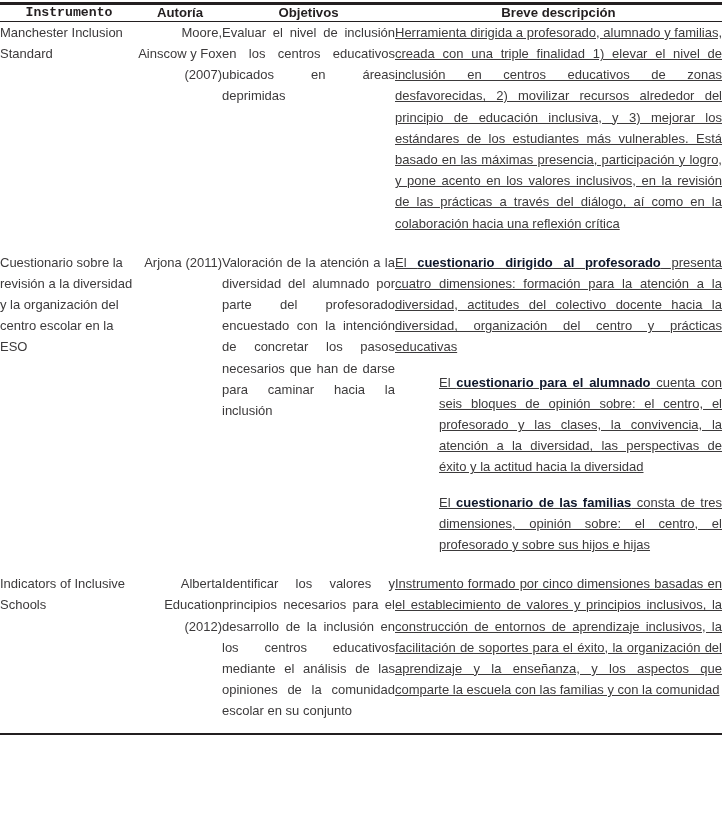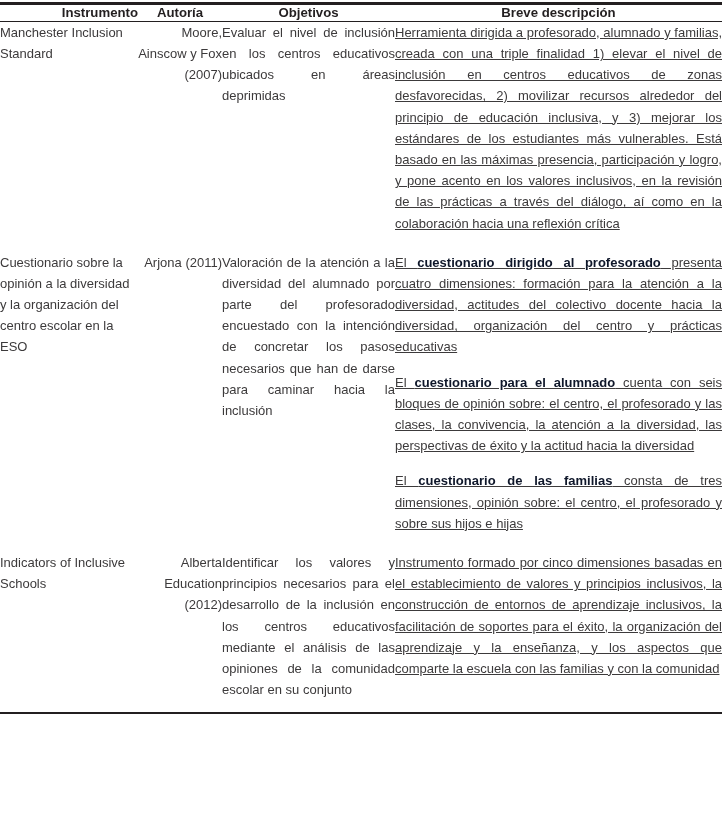--- a/index.html
+++ b/index.html
@@ -54,39 +54,39 @@
   col.c4 { width: 327px; }
 
   thead th {
     font-weight: bold;
     font-size: 13.2px;
     line-height: 1.2;
     color: #231f20;
     padding-top: 20px;
     padding-bottom: 17px;
   }
-  th.h-instrumento  { text-align: right;   padding-right: 12px; }
+  th.h-instrumento  { text-align: center;   padding-right: 12px; font-family: Liberation Mono, monospace; }
   th.h-autoria      { text-align: center;   padding-right: 12px; }
   th.h-objetivos    { text-align: center; padding-right: 24px; }
   th.h-descripcion  { text-align: center; }
 
   tbody td {
     font-size: 13px;
     line-height: 1.63;
     color: #3c3a3b;
   }
   td.cell-instrumento { padding: 15px 16px 0 0; text-align: left; }
   td.cell-autoria     { padding: 15px 14px 0 0; text-align: right; }
   td.cell-objetivos   { padding: 15px 24px 0 0; text-align: justify; text-align-last: left; hyphens: none; margin-top: 44px; }
   td.cell-descripcion { padding: 15px 6px 0 0; text-align: justify; text-align-last: left; text-decoration: underline; }
 
   tbody tr.row-spacer td { height: 18px; padding: 0; font-size: 0; line-height: 0; }
 
   .para { margin: 0 0 0 0; }
-  .para + .para { margin-top: 14px; }
+  .para + .para { margin-top: 14px; margin-left: 44px; }
   .lead { font-weight: bold; color: #0f172a; }
 </style>
 </head>
 <body>
 
 <div class="page">
   <div class="table-wrap">
 
     <div class="rule rule-top"></div>
 
@@ -128,21 +128,21 @@
         </tr>
 
         <tr class="row-spacer">
           <td></td>
           <td></td>
           <td></td>
           <td></td>
         </tr>
 
         <tr>
-          <td class="cell-instrumento">Cuestionario sobre la opinión a la diversidad y la organización del centro escolar en la ESO</td>
+          <td class="cell-instrumento">Cuestionario sobre la revisión a la diversidad y la organización del centro escolar en la ESO</td>
           <td class="cell-autoria">Arjona (2011)</td>
           <td class="cell-objetivos">Valoración de la atención a la diversidad del alumnado por parte del profesorado encuestado con la intención de concretar los pasos necesarios que han de darse para caminar hacia la inclusión</td>
           <td class="cell-descripcion">
               <div class="para">El <span class="lead">cuestionario dirigido al profesorado</span> presenta cuatro dimensiones: formación para la atención a la diversidad, actitudes del colectivo docente hacia la diversidad, organización del centro y prácticas educativas</div>
               <div class="para">El <span class="lead">cuestionario para el alumnado</span> cuenta con seis bloques de opinión sobre: el centro, el profesorado y las clases, la convivencia, la atención a la diversidad, las perspectivas de éxito y la actitud hacia la diversidad</div>
               <div class="para">El <span class="lead">cuestionario de las familias</span> consta de tres dimensiones, opinión sobre: el centro, el profesorado y sobre sus hijos e hijas</div>
             </td>
         </tr>
 
         <tr class="row-spacer">

